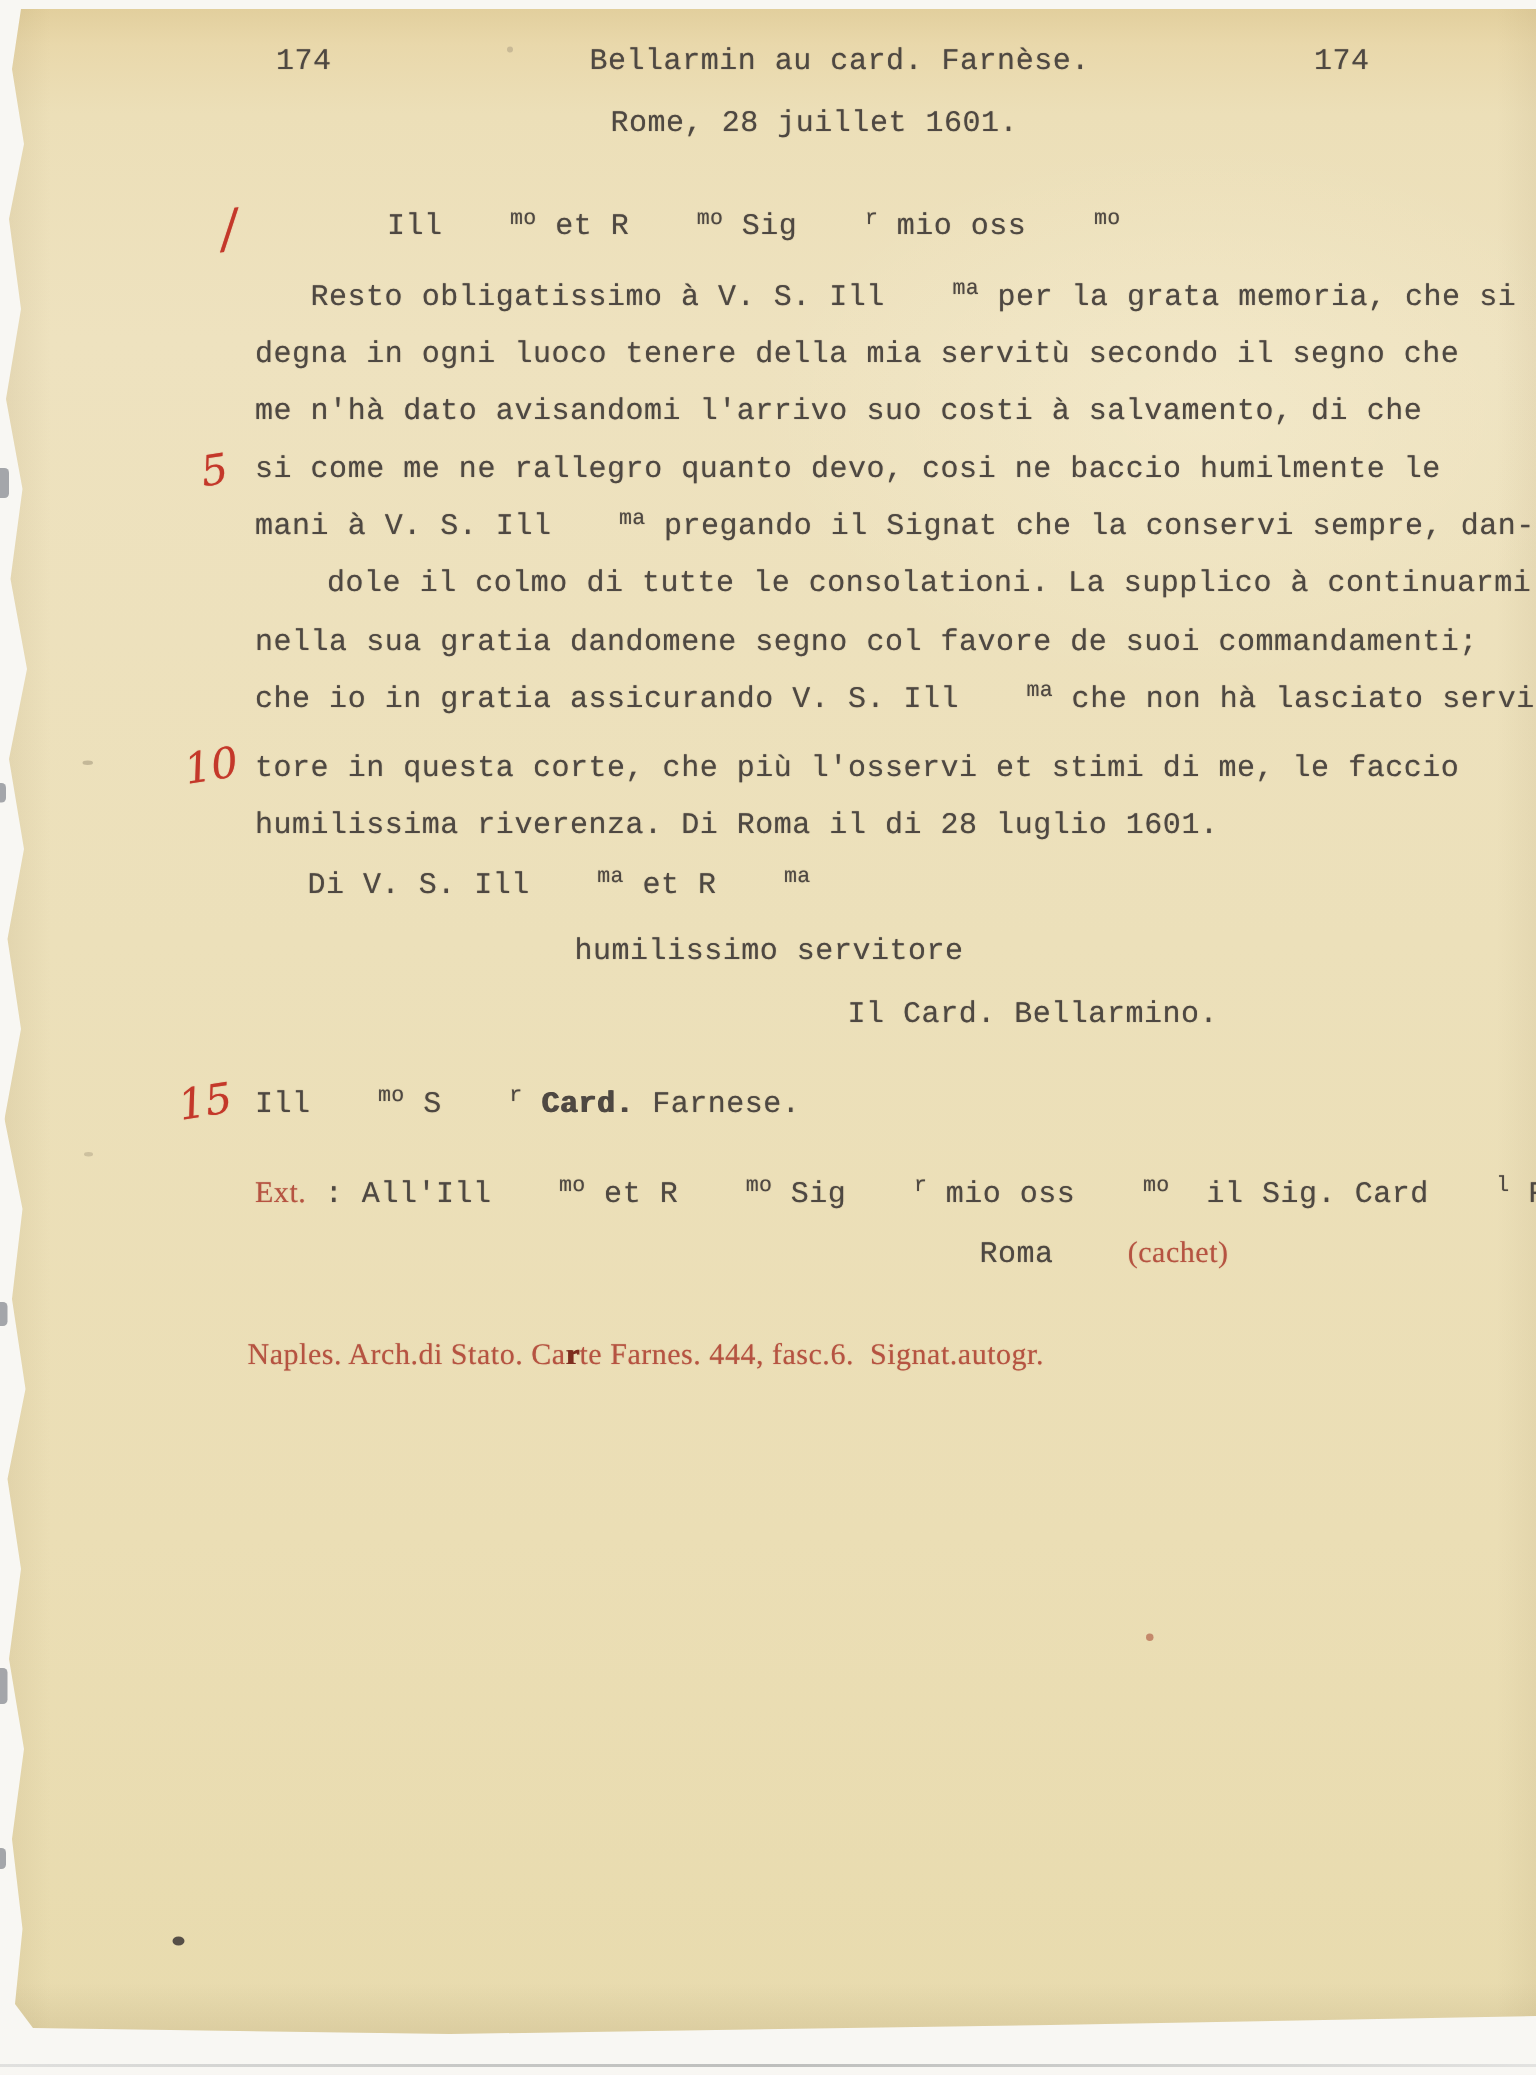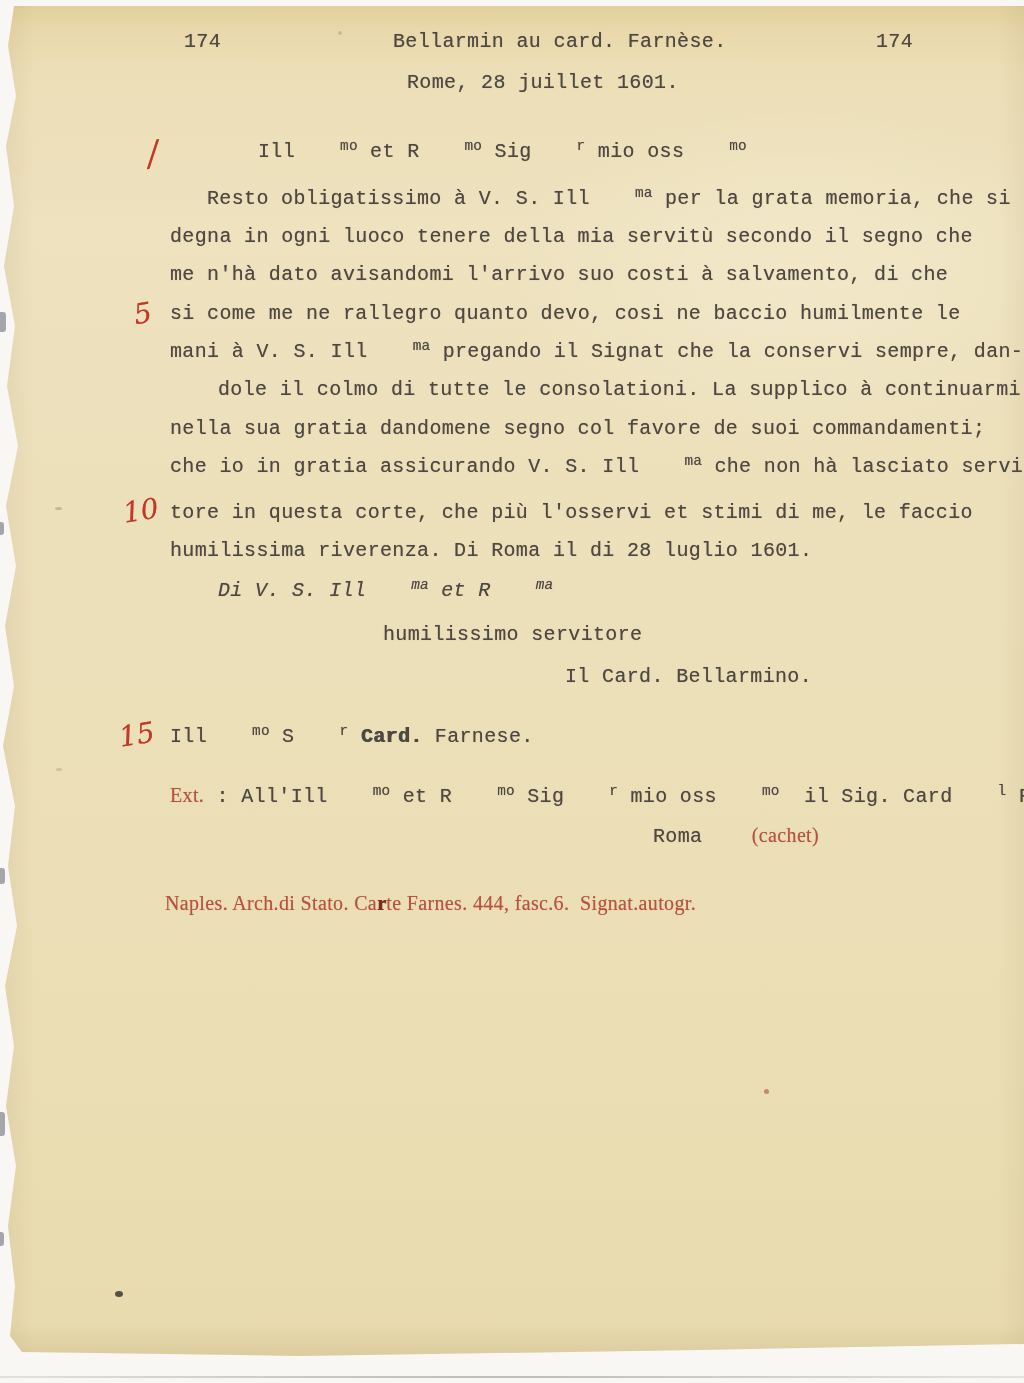--- a/index.html
+++ b/index.html
@@ -73,21 +73,21 @@
   <div class="tw" style="top:187px;left:207px;"><span>Resto obligatissimo à V. S. Ill</span><sup>ma</sup><span> per la grata memoria, che si</span></div>
   <div class="tw" style="top:225px;left:170px;"><span>degna in ogni luoco tenere della mia servitù secondo il segno che</span></div>
   <div class="tw" style="top:263px;left:170px;"><span>me n'hà dato avisandomi l'arrivo suo costi à salvamento, di che</span></div>
   <div class="tw" style="top:302px;left:170px;"><span>si come </span><span class="underl">me</span><span> ne rallegro quanto devo, cosi ne baccio humilmente le</span></div>
   <div class="tw" style="top:340px;left:170px;"><span>mani à V. S. Ill</span><sup>ma</sup><span> pregando il Signat che la conservi sempre, dan-</span></div>
   <div class="tw" style="top:378px;left:170px;margin-left:48px;"><span>dole il colmo di tutte le consolationi. La supplico à continuarmi</span></div>
   <div class="tw" style="top:417px;left:170px;"><span>nella sua gratia dandomene segno col favore de suoi commandamenti;</span></div>
   <div class="tw" style="top:455px;left:170px;"><span>che io in gratia assicurando V. S. Ill</span><sup>ma</sup><span> che non hà lasciato servi-</span></div>
   <div class="tw" style="top:501px;left:170px;"><span>tore in questa corte, che più l'osservi et stimi di me, le faccio</span></div>
   <div class="tw" style="top:539px;left:170px;"><span>humilissima riverenza. Di Roma il di 28 luglio 1601.</span></div>
-  <div class="tw" style="top:579px;left:218px;font-style:italic;"><span>Di V. S. Ill</span><sup>ma</sup><span> et R</span><sup>ma</sup></div>
+  <div class="tw" style="top:579px;left:205px;"><span>Di V. S. Ill</span><sup>ma</sup><span> et R</span><sup>ma</sup></div>
   <div class="tw" style="top:623px;left:383px;"><span>humilissimo servitore</span></div>
   <div class="tw" style="top:665px;left:565px;"><span>Il Card. Bellarmino.</span></div>
   <div class="tw" style="top:725px;left:170px;"><span>Ill</span><sup>mo</sup><span> S</span><sup>r</sup><span> </span><span class="overstrike">Card.</span><span> Farnese.</span></div>
   <div class="tw" style="top:783px;left:170px;"><span class="red">Ext.</span><span> : All'Ill</span><sup>mo</sup><span> et R</span><sup>mo</sup><span> Sig</span><sup>r</sup><span> mio oss</span><sup>mo</sup><span>  il Sig. Card</span><sup>l</sup><span> Farnese</span></div>
   <div class="tw" style="top:823px;left:653px;"><span>Roma</span><span>    </span><span class="red">(cachet)</span></div>
   <div class="tw" style="top:891px;left:165px;"><span class="red">Naples. Arch.di Stato. Ca</span><span class="red overstrike">r</span><span class="red">te Farnes. 444, fasc.6.  Signat.autogr.</span></div>
 
   <div class="edge-mark" style="top:312px;width:6px;height:20px;"></div>
   <div class="edge-mark" style="top:522px;width:4px;height:13px;"></div>
   <div class="edge-mark" style="top:868px;width:5px;height:16px;"></div>

